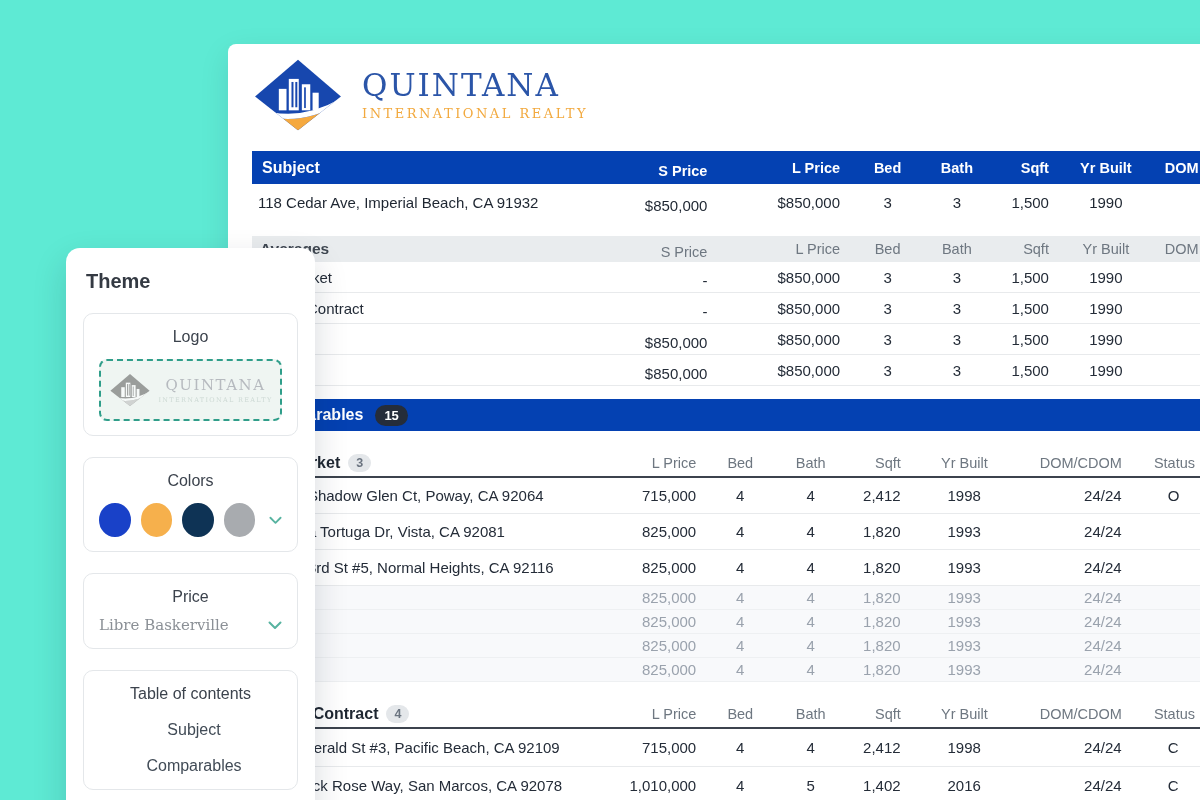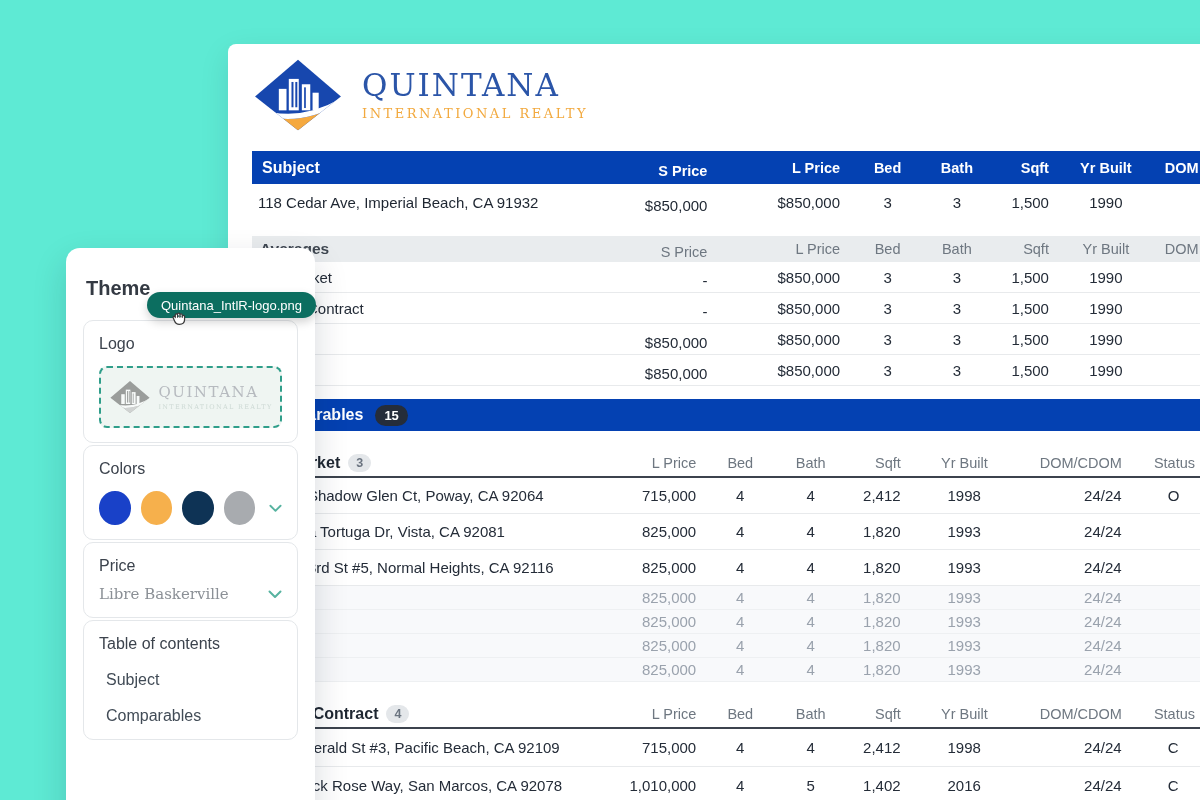--- a/index.html
+++ b/index.html
@@ -50,22 +50,22 @@
                 padding:2px 8px; margin-left:8px; }
   .group-head .k-addr{ display:flex; align-items:center; }
   .comp-row { height:36px; font-size:15px; color:#242c38; border-bottom:1px solid #e8eaec; }
   .comp-row .k-addr{ padding-left:10px; }
   .comp-row.muted { height:24px; color:#9aa2ad; background:#f8f9fb; border-bottom:1px solid #eef0f2; }
   .comp-row.uc { height:38px; }
 
   
   .panel { position:absolute; left:66px; top:248px; width:249px; height:600px; background:#fff;
            border-radius:14px; box-shadow:0 14px 34px rgba(15,23,42,.16); padding:16px 17px; }
-  .panel-title { font-size:20px; font-weight:bold; color:#343a43; margin:13px 0 20px 3px; }
-  .card { border:1px solid #e4e7ea; border-radius:10px; padding:14px 15px; margin-bottom:2px; background:#fff; }
+  .panel-title { font-size:20px; font-weight:bold; color:#343a43; margin:6px 0 20px 3px; }
+  .card { border:1px solid #e4e7ea; border-radius:10px; padding:14px 15px; margin-bottom:21px; background:#fff;text-align:center; }
   .card-title { font-size:16px; color:#3c434d; }
   .dropzone { margin-top:13px; height:62px; border:2px dashed #2f9e8a; border-radius:8px; background:#eff5f2;
               display:flex; align-items:center; justify-content:center; gap:8px; }
   .dz-logo { filter:grayscale(1) opacity(.5); }
   .dz-name { font-family:"DejaVu Serif","Liberation Serif",serif; font-size:15px; letter-spacing:1.5px; color:#b6babf; }
   .dz-tag  { font-family:"DejaVu Serif","Liberation Serif",serif; font-size:6.5px; letter-spacing:1.3px; color:#cdd9d4; margin-top:2px; }
   .swatch-row { display:flex; align-items:center; gap:10px; margin-top:13px; }
   .swatch { width:34px; height:34px; border-radius:50%; cursor:pointer; }
   .chev { margin-left:4px; }
   .font-row { display:flex; align-items:center; justify-content:space-between; margin-top:10px; }
@@ -359,20 +359,14 @@
       </div>
     </div>
 
     <div class="card">
       <div class="card-title">Table of contents</div>
       <div class="toc-item">Subject</div>
       <div class="toc-item">Comparables</div>
     </div>
   </aside>
 
-  <div class="tooltip">
-    <span>Quintana_IntlR-logo.png</span>
-    <svg class="hand" width="20" height="20" viewBox="0 0 24 24">
-      <path d="M7.5 11.5 V8.5 a1.4 1.4 0 0 1 2.8 0 v2.5 m0 -3.5 a1.4 1.4 0 0 1 2.8 0 v3.5 m0 -2.6 a1.4 1.4 0 0 1 2.8 0 v2.8 m0 -0.9 a1.4 1.4 0 0 1 2.8 0 v3.6 c0 3.9 -2.4 5.8 -6.3 5.8 c-3.3 0 -4.7 -1.5 -5.7 -4.1 l-1.7 -3.9 c-.5 -1.2 .9 -2.2 1.9 -1.5 l.6 .5" fill="#ffffff" stroke="#3a3a3a" stroke-width="1.5" stroke-linecap="round" stroke-linejoin="round"></path>
-    </svg>
-  </div>
 
 </div>
 
 </body></html>

